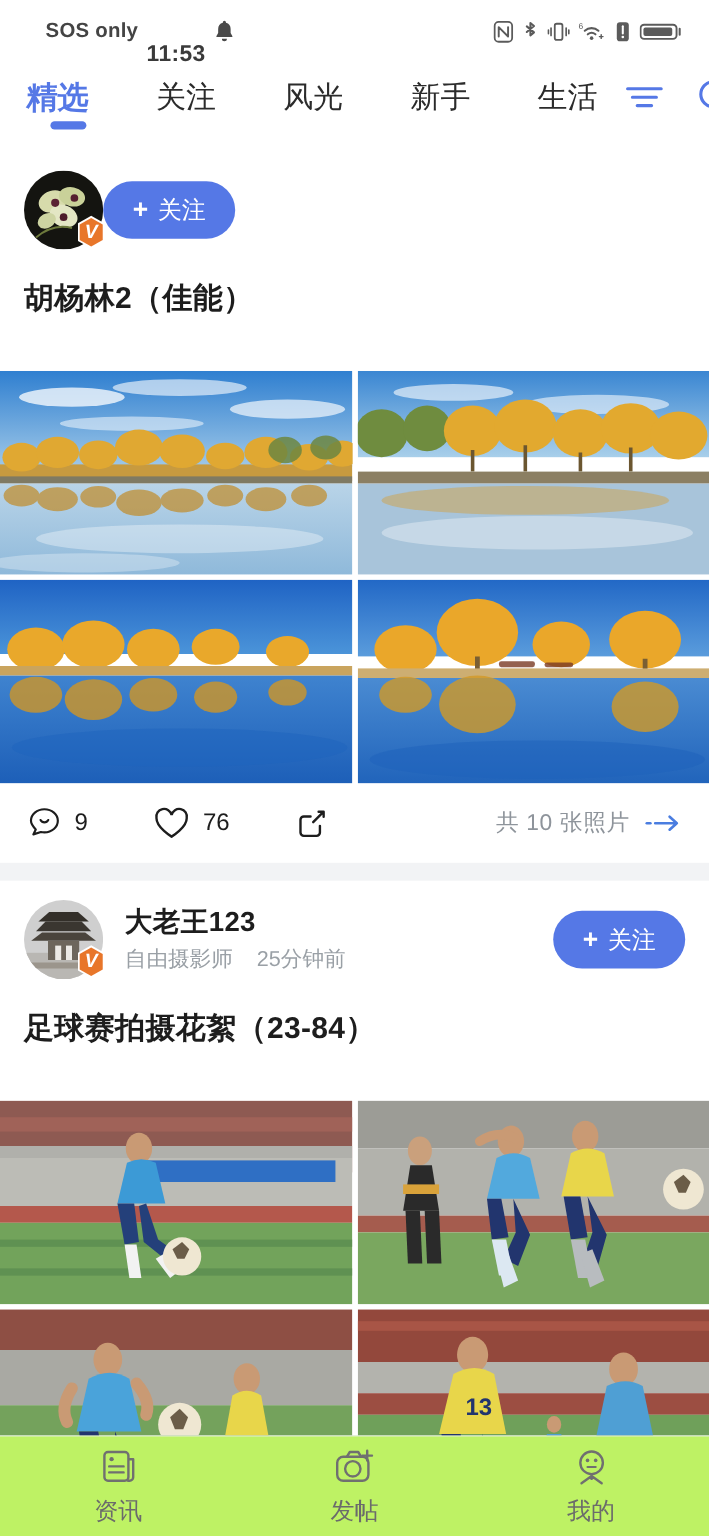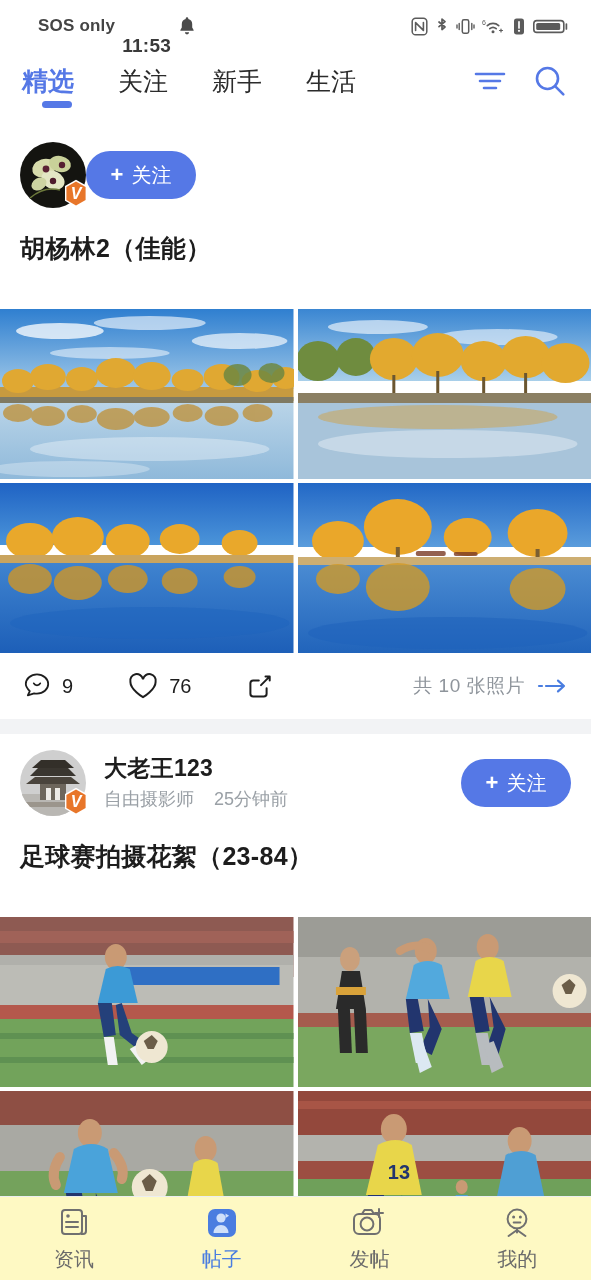--- a/index.html
+++ b/index.html
@@ -33,21 +33,21 @@
   .sb-right { display: flex; align-items: center; gap: 7px; }
   .sb-icon { display: inline-flex; align-items: center; color: #5b5b5b; }
 
   
   .tabbar {
     height: 74px; flex: 0 0 74px;
     display: flex; align-items: flex-start; padding: 8px 18px 0 18px;
     background: #ffffff;
     position: relative;
   }
-  .tabs { display: flex; align-items: flex-end; flex: 1; gap: 0; }
+  .tabs { display: flex; align-items: flex-end; flex: 1; gap: 12px; }
   .tab {
     position: relative;
     font-size: 25px; color: #2b2b2b;
     padding: 4px 22px 0 22px;
     line-height: 34px;
     white-space: nowrap;
   }
   .tab:first-child { padding-left: 4px; }
   .tab.active {
     color: #5578e6; font-weight: bold; font-size: 26px;
@@ -120,21 +120,21 @@
   .act-spacer { flex: 1; }
   .photo-count { font-size: 19px; color: #8e949b; letter-spacing: .5px; }
   .count-arrow { margin-left: 12px; color: #4a7de0; display: inline-flex; }
 
   .post-sep { height: 15px; background: #f2f3f5; }
 
   
   .bottomnav {
     flex: 0 0 84px; height: 84px;
     display: flex; align-items: center;
-    background: #fef9c3;
+    background: #bef264;
     border-top: 1px solid #eceef0;
   }
   .nav-item {
     flex: 1; display: flex; flex-direction: column;
     align-items: center; justify-content: center; gap: 5px;
   }
   .nav-icon { height: 36px; display: flex; align-items: center; justify-content: center; color: #707070; }
   .nav-label { font-size: 20px; color: #6b6b6b; }
   .nav-item.active .nav-label { color: #4a7de0; }
 </style>
@@ -199,20 +199,23 @@
   </div>
 
   <div class="tabbar">
     <div class="tabs">
       <div class="tab active">
         <span>精选</span>
         <span class="underline"></span>
       </div>
       <div class="tab">
         <span>关注</span>
+      </div>
+      <div class="tab">
+        <span>风光</span>
       </div>
       <div class="tab">
         <span>新手</span>
       </div>
       <div class="tab">
         <span>生活</span>
       </div>
     </div>
     <div class="tabbar-actions">
       <span class="tb-icon">
@@ -611,31 +614,20 @@
       <span class="nav-icon">
         <svg width="34" height="34" viewBox="0 0 34 34">
             <rect x="5" y="4" width="20" height="24" rx="3" fill="none" stroke="#707070" stroke-width="2"></rect>
             <path d="M25 10h4v15a3 3 0 01-3 3h-2" fill="none" stroke="#707070" stroke-width="2" stroke-linejoin="round"></path>
             <circle cx="11" cy="10" r="1.8" fill="#707070"></circle>
             <path d="M9 16h12M9 21h12" stroke="#707070" stroke-width="2" stroke-linecap="round"></path>
           </svg>
       </span>
       <span class="nav-label">资讯</span>
     </div>
-    <div class="nav-item active">
-      <span class="nav-icon">
-        <svg width="36" height="36" viewBox="0 0 36 36">
-            <rect x="4" y="4" width="28" height="28" rx="7" fill="#4a7de0"></rect>
-            <circle cx="17" cy="13" r="4.6" fill="#cfe0fa"></circle>
-            <path d="M9.5 28c0-4.6 3.4-8 7.5-8s7.5 3.4 7.5 8z" fill="#cfe0fa"></path>
-            <path d="M21.5 8.5l3.6 2.2-3.6 2.2z" fill="#cfe0fa"></path>
-          </svg>
-      </span>
-      <span class="nav-label">帖子</span>
-    </div>
     <div class="nav-item">
       <span class="nav-icon">
         <svg width="36" height="34" viewBox="0 0 36 34">
             <rect x="3" y="8" width="26" height="20" rx="5" fill="none" stroke="#707070" stroke-width="2"></rect>
             <path d="M11 8l2.5-4h7L23 8" fill="none" stroke="#707070" stroke-width="2" stroke-linejoin="round"></path>
             <circle cx="16" cy="18" r="6.4" fill="none" stroke="#707070" stroke-width="2"></circle>
             <path d="M28 3v8M24 7h8" stroke="#707070" stroke-width="2" stroke-linecap="round"></path>
           </svg>
       </span>
       <span class="nav-label">发帖</span>

